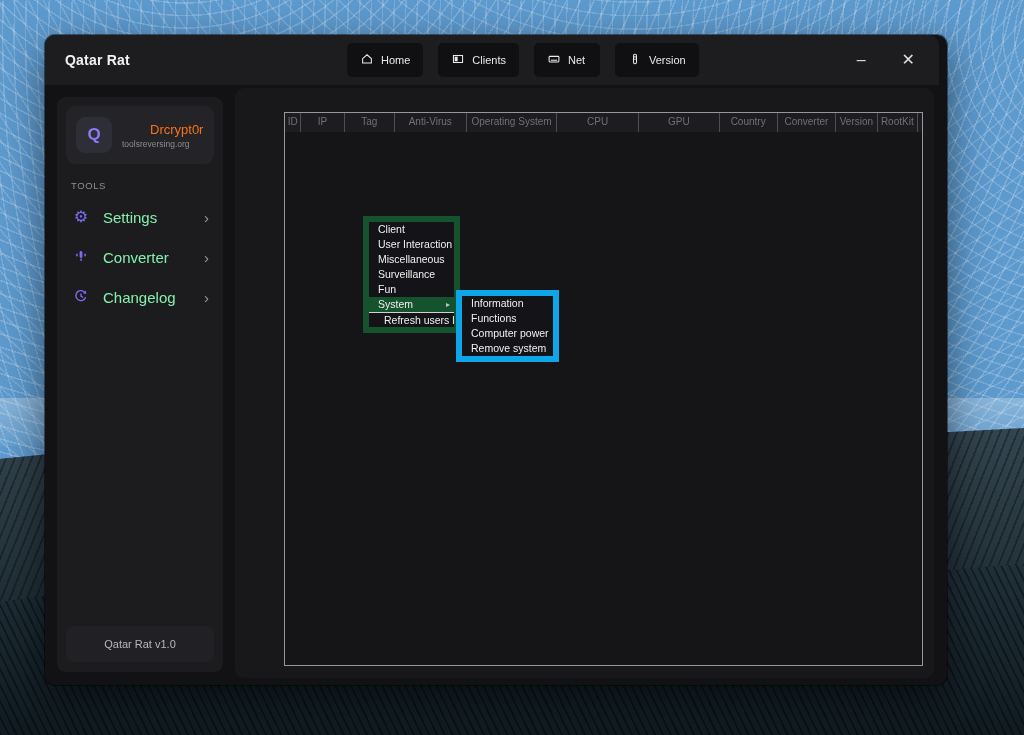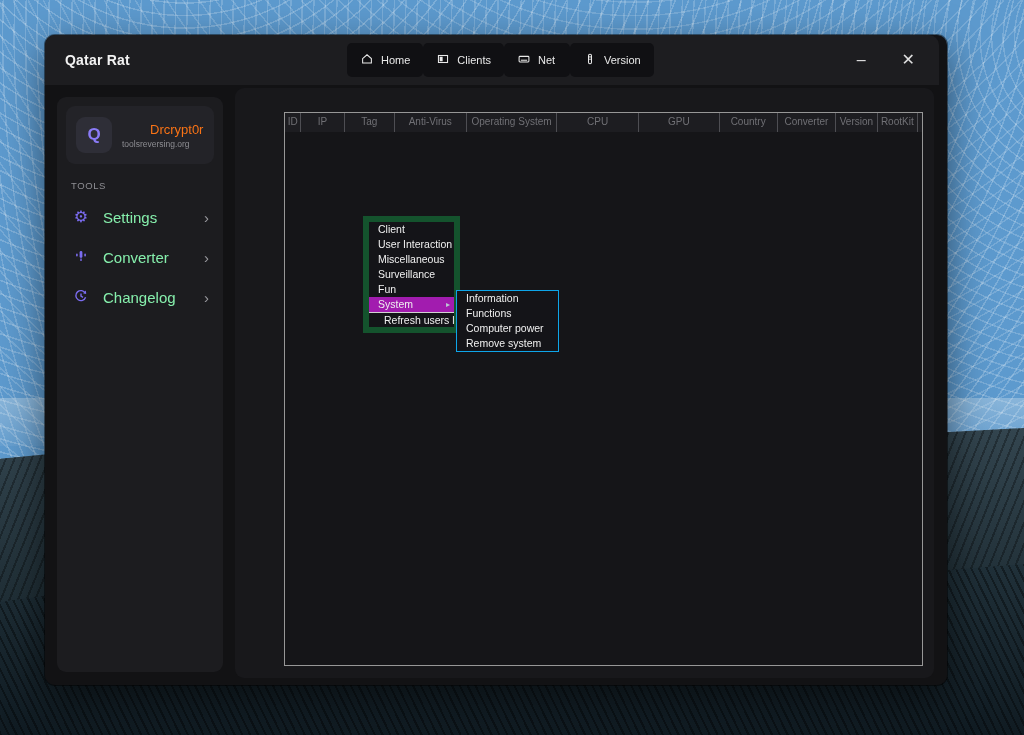--- a/index.html
+++ b/index.html
@@ -29,21 +29,21 @@
       linear-gradient(180deg,#22333c 0%, #101b22 100%);
     clip-path:polygon(0 30%, 35% 4%, 72% 22%, 100% 10%, 100% 100%, 0 100%);
   }
   
   .app { position:absolute; left:45px; top:35px; width:902px; height:650px;
     background:#121214; border-radius:10px;
     box-shadow:0 14px 42px rgba(0,0,0,.55), 0 0 0 1px rgba(0,0,0,.45); }
   .titlebar { position:absolute; left:0; top:0; right:8px; height:50px;
     background:#1d1d20; border-radius:10px 10px 0 0; display:flex; align-items:center; }
   .app-title { margin-left:20px; font-size:14px; font-weight:bold; color:#f2f2f2; letter-spacing:.2px; }
-  .nav { position:absolute; left:302px; top:8px; height:34px; display:flex; }
+  .nav { position:absolute; left:302px; top:8px; height:34px; display:flex; gap:15px; }
   .nav-btn { height:34px; min-width:66px; padding:0 13px; background:#101013; border:none;
     border-radius:5px; color:#e9e9e9; font-size:11px; font-family:inherit;
     display:flex; align-items:center; gap:7px; cursor:pointer; }
   .nav-btn svg { flex:0 0 auto; }
   .win-controls { position:absolute; right:18px; top:0; height:50px; display:flex; align-items:center; gap:24px; }
   .win-btn { background:none; border:none; color:#e0e0e0; font-size:16px; line-height:1;
     cursor:pointer; font-family:inherit; padding:4px 6px; }
 
   .app-body { position:absolute; left:0; top:50px; right:0; bottom:0;
     background:#121214; border-radius:0 0 10px 10px; }
@@ -89,26 +89,26 @@
   .col:nth-child(10){ width:43px; }
   .col:nth-child(11){ width:42px; }
   .col:nth-child(12){ flex:1; border-right:none; text-align:left; padding-left:4px; }
 
   
   .ctx-menu { position:absolute; left:318px; top:131px; width:97px;
     background:#141418; border:6px solid #14532d; z-index:5; }
   .ctx-item { height:15px; line-height:15px; font-size:10.5px; color:#f0f0f0;
     padding-left:9px; cursor:pointer; display:flex; align-items:center;
     white-space:nowrap; overflow:hidden; }
-  .ctx-item.highlight { background:#a21caf; }
+  .ctx-item.highlight { background:#14532d; }
   .ctx-item .grow { flex:1; }
   .sub-arrow { font-size:8px; color:#bcc7d2; padding-right:4px; }
   .ctx-footer { border-top:1px solid #d2d2d2; padding-left:15px; }
   .sub-menu { position:absolute; left:411px; top:205px; width:103px;
-    background:#141418; border:1px solid #0ea5e9; z-index:6; }
+    background:#141418; border:6px solid #0ea5e9; z-index:6; }
 
   .icon-white { stroke:#e9e9e9; fill:none; stroke-width:1.2; }
   .svg-purple { stroke:#7b6cf0; fill:none; stroke-width:1.4; }
 </style>
 </head>
 <body>
 
 <div class="bg-band"></div>
 <div class="bg-hill hill1"></div>
 <div class="bg-hill hill2"></div>
@@ -200,20 +200,21 @@
           <svg width="16" height="16" viewBox="0 0 16 16">
               <path class="svg-purple" d="M12.6 9.2 A5 5 0 1 1 12.3 5.3"></path>
               <path d="M12.9 2.6 L13.2 6 L10 5.2 Z" fill="#7b6cf0"></path>
               <path class="svg-purple" d="M8 5.4 V8.2 L10 9.4"></path>
             </svg>
         </span>
         <span class="side-label">Changelog</span>
         <span class="chevron">›</span>
       </div>
 
+      <div class="side-footer">Qatar Rat v1.0</div>
     </div>
 
     <div class="main-panel">
       <div class="table-area">
         <div class="table-header">
           <div class="col">ID</div>
           <div class="col">IP</div>
           <div class="col">Tag</div>
           <div class="col">Anti-Virus</div>
           <div class="col">Operating System</div>

